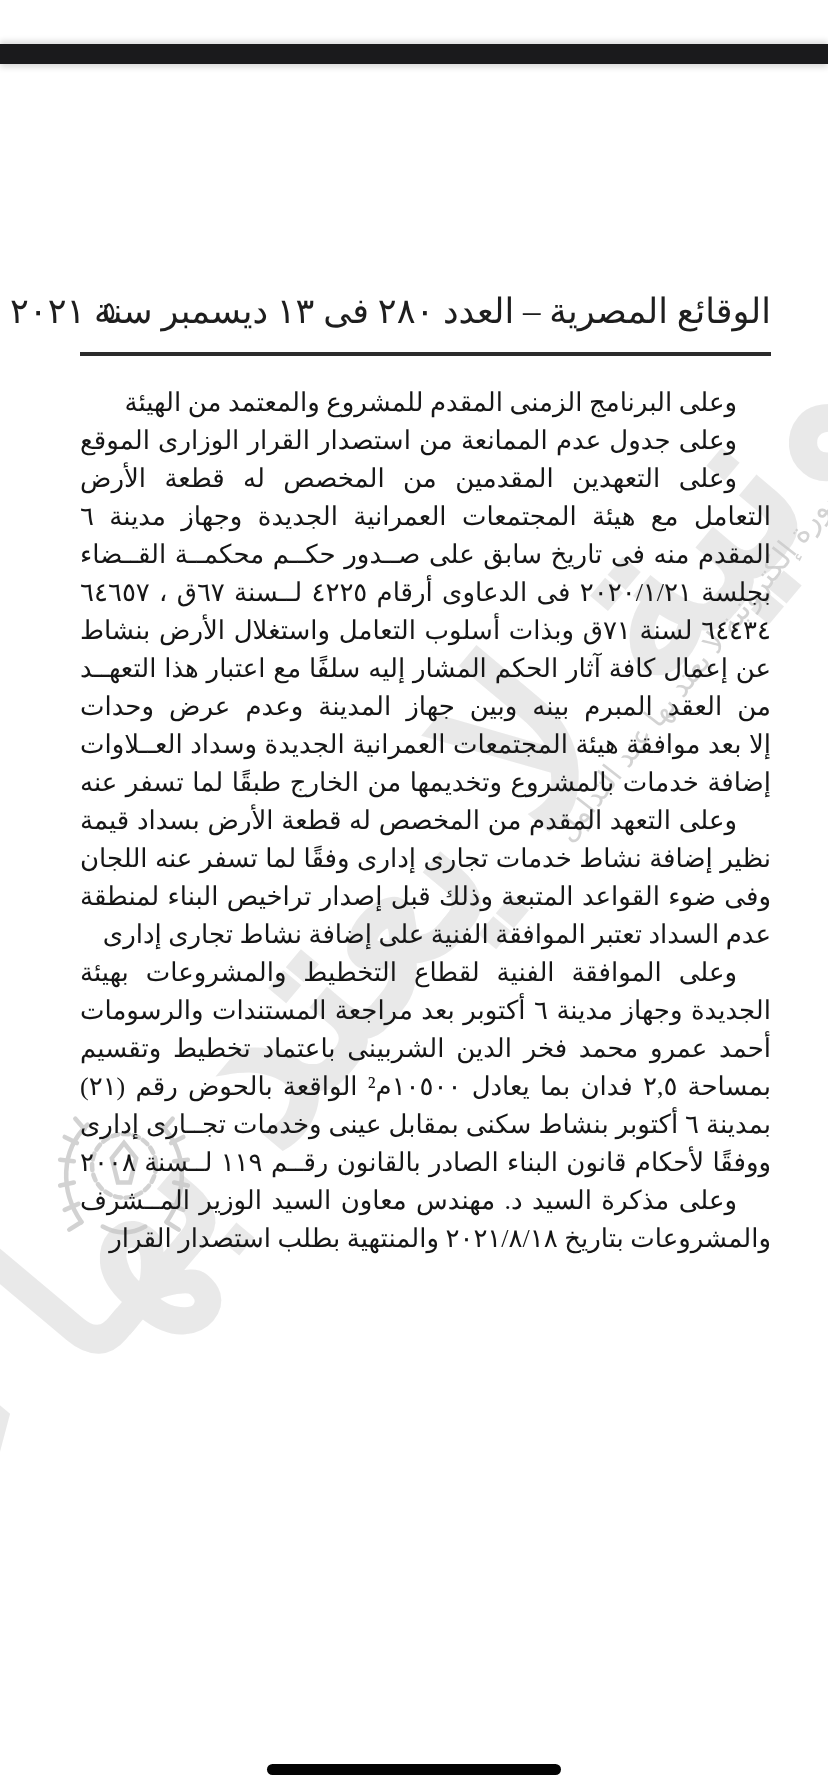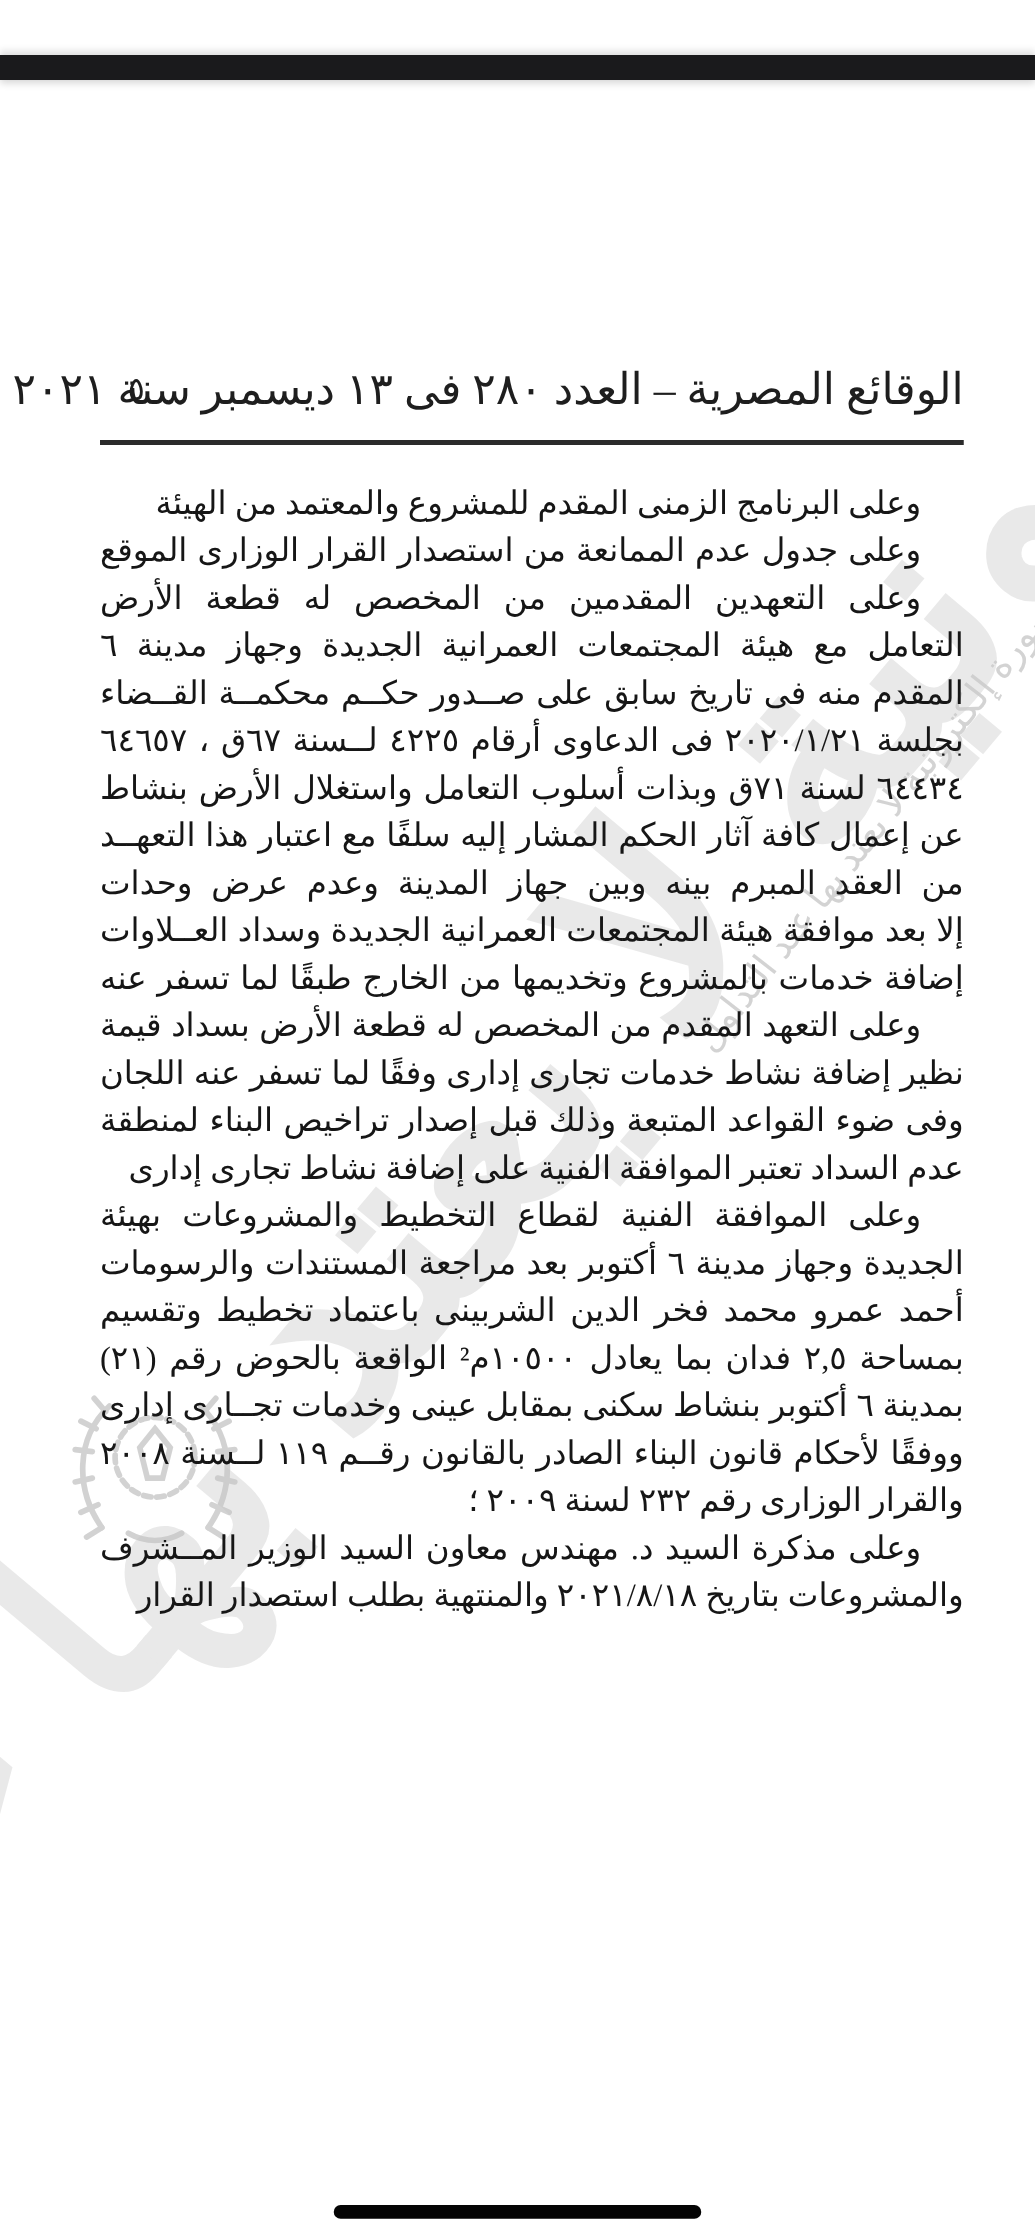--- a/index.html
+++ b/index.html
@@ -106,20 +106,19 @@
     <div class="line first">وعلى التعهد المقدم من المخصص له قطعة الأرض بسداد قيمة العلاوة المقــررة</div>
     <div class="line">نظير إضافة نشاط خدمات تجارى إدارى وفقًا لما تسفر عنه اللجان المختصة بالهيئــة</div>
     <div class="line">وفى ضوء القواعد المتبعة وذلك قبل إصدار تراخيص البناء لمنطقة الخدمات ، وفى حالــة</div>
     <div class="line last">عدم السداد تعتبر الموافقة الفنية على إضافة نشاط تجارى إدارى كأن لم تكن .</div>
     <div class="line first">وعلى الموافقة الفنية لقطاع التخطيط والمشروعات بهيئة المجتمعــات العمرانيــة</div>
     <div class="line">الجديدة وجهاز مدينة ٦ أكتوبر بعد مراجعة المستندات والرسومات المقدمة من الــسيد/</div>
     <div class="line">أحمد عمرو محمد فخر الدين الشربينى باعتماد تخطيط وتقسيم قطعة الأرض رقــم (٤أ/٢)</div>
     <div class="line">بمساحة ٢,٥ فدان بما يعادل ١٠٥٠٠م² الواقعة بالحوض رقم (٢١) بالحزام الأخــضر</div>
     <div class="line">بمدينة ٦ أكتوبر بنشاط سكنى بمقابل عينى وخدمات تجــارى إدارى بعــلاوة ســعرية</div>
     <div class="line">ووفقًا لأحكام قانون البناء الصادر بالقانون رقــم ١١٩ لــسنة ٢٠٠٨ ولائحتــه التنفيذيــة</div>
-    <div class="line last">والقرار الوزارى رقم ٢٣٢ لسنة ٢٠٠٩ ؛</div>
     <div class="line first">وعلى مذكرة السيد د. مهندس معاون السيد الوزير المــشرف علــى قطــاع التخطــيط</div>
     <div class="line last">والمشروعات بتاريخ ٢٠٢١/٨/١٨ والمنتهية بطلب استصدار القرار الوزارى المعروض ؛</div>
   </div>
 
   <div class="home-indicator"></div>
 
 </div>
 
 </body></html>

